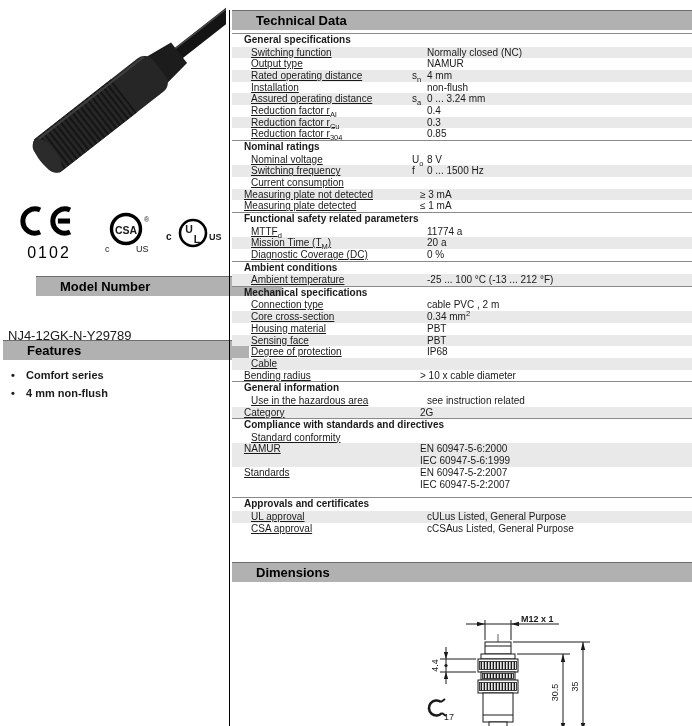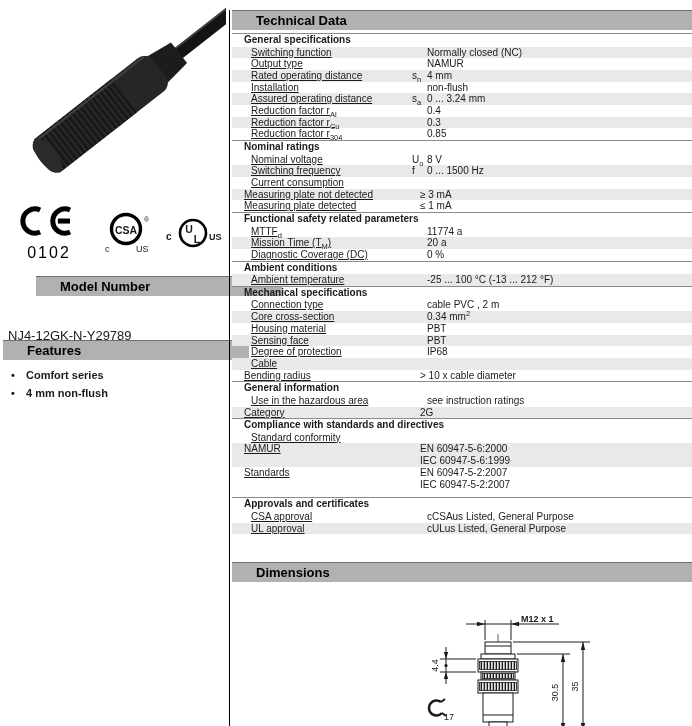--- a/index.html
+++ b/index.html
@@ -231,21 +231,21 @@
         </div>
         <div class="t-row">
           <div class="t-label ind2">Bending radius</div>
           <div class="t-sym"></div>
           <div class="t-value">&gt; 10 x cable diameter</div>
         </div>
         <div class="sec-header">General information</div>
         <div class="t-row">
           <div class="t-label ind1">Use in the hazardous area</div>
           <div class="t-sym"></div>
-          <div class="t-value">see instruction ratings</div>
+          <div class="t-value">see instruction related</div>
         </div>
         <div class="t-row shaded">
           <div class="t-label ind2">Category</div>
           <div class="t-sym"></div>
           <div class="t-value">2G</div>
         </div>
         <div class="sec-header">Compliance with standards and directives</div>
         <div class="t-row">
           <div class="t-label ind1">Standard conformity</div>
           <div class="t-sym"></div>
@@ -258,29 +258,29 @@
 IEC 60947-5-6:1999</div>
         </div>
         <div class="t-row">
           <div class="t-label ind2">Standards</div>
           <div class="t-sym"></div>
           <div class="t-value">EN 60947-5-2:2007
 IEC 60947-5-2:2007</div>
         </div>
         <div class="sec-gap"></div>
         <div class="sec-header">Approvals and certificates</div>
+        <div class="t-row shaded">
+          <div class="t-label ind1">UL approval</div>
+          <div class="t-sym"></div>
+          <div class="t-value">cULus Listed, General Purpose</div>
+        </div>
         <div class="t-row">
           <div class="t-label ind1">CSA approval</div>
           <div class="t-sym"></div>
           <div class="t-value">cCSAus Listed, General Purpose</div>
-        </div>
-        <div class="t-row shaded">
-          <div class="t-label ind1">UL approval</div>
-          <div class="t-sym"></div>
-          <div class="t-value">cULus Listed, General Purpose</div>
         </div>
       </div>
 
     <div class="bar main-bar dims-bar">Dimensions</div>
 
     <svg class="dim-drawing" width="262" height="150" viewBox="0 0 262 150">
       <defs>
         <pattern id="knurl" width="3" height="10" patternUnits="userSpaceOnUse">
           <rect width="3" height="10" fill="#fff"></rect>
           <rect x="0.6" width="1.5" height="10" fill="#1a1a1a"></rect>

